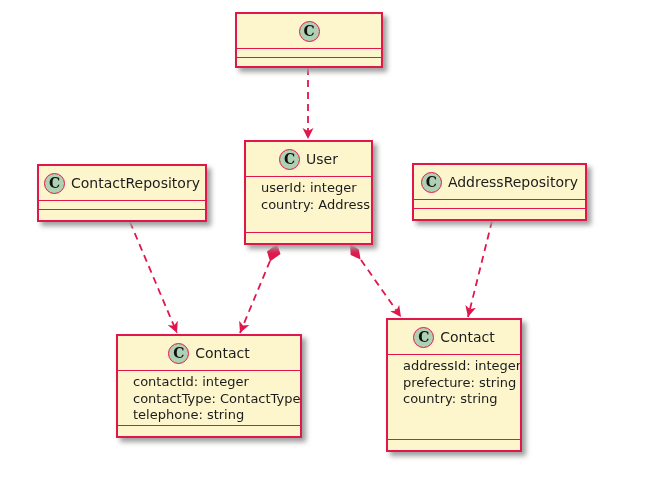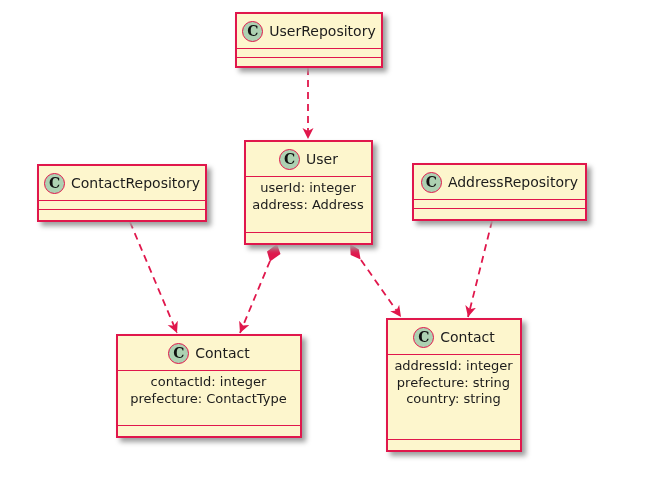--- a/index.html
+++ b/index.html
@@ -51,26 +51,25 @@
     align-items: center;
     justify-content: center;
     font-family: "DejaVu Serif", serif;
     font-weight: bold;
     font-size: 14px;
     color: #111111;
     box-sizing: border-box;
   }
   .attrs {
     flex: 1 1 auto;
-    padding: 3px 7px 2px 6px;
+    padding: 3px 7px 2px 15px;
     font-size: 13px;
     line-height: 16.5px;
     overflow: hidden;
     white-space: nowrap;
-    text-align: center;
   }
   .methods-empty {
     flex: 0 0 10px;
     border-top: 1.5px solid var(--edge, #e0174c);
   }
   .empty-row {
     flex: 0 0 8px;
     border-bottom: 1.5px solid var(--edge, #e0174c);
   }
   .empty-rest { flex: 1 1 auto; }
@@ -95,21 +94,20 @@
     </g>
     <g style="fill: var(--edge, #e0174c);" stroke="none">
       <polygon points="277,244 280.5,254 270,261.6 267,251.5"></polygon>
       <polygon points="350,244 358.9,249.6 360.6,259.5 350.7,255"></polygon>
     </g>
   </svg>
 
   <div class="class-node" style="left:235px; top:12px; width:148px; height:56px;">
     <div class="node-title">
       <span class="c-circle">C</span>
-      <span class="node-name">UserRepository</span>
     </div>
     <div class="empty-row"></div>
     <div class="empty-rest"></div>
   </div>
 
   <div class="class-node" style="left:37px; top:164px; width:170px; height:58px;">
     <div class="node-title">
       <span class="c-circle">C</span>
       <span class="node-name">ContactRepository</span>
     </div>
@@ -126,33 +124,34 @@
     <div class="empty-rest"></div>
   </div>
 
   <div class="class-node" style="left:244px; top:140px; width:129px; height:105px;">
     <div class="node-title">
       <span class="c-circle">C</span>
       <span class="node-name">User</span>
     </div>
     <div class="attrs">
       <div>userId: integer</div>
-      <div>address: Address</div>
+      <div>country: Address</div>
     </div>
     <div class="methods-empty"></div>
   </div>
 
   <div class="class-node" style="left:116px; top:334px; width:186px; height:104px;">
     <div class="node-title">
       <span class="c-circle">C</span>
       <span class="node-name">Contact</span>
     </div>
     <div class="attrs">
       <div>contactId: integer</div>
-      <div>prefecture: ContactType</div>
+      <div>contactType: ContactType</div>
+      <div>telephone: string</div>
     </div>
     <div class="methods-empty"></div>
   </div>
 
   <div class="class-node" style="left:386px; top:318px; width:136px; height:134px;">
     <div class="node-title">
       <span class="c-circle">C</span>
       <span class="node-name">Contact</span>
     </div>
     <div class="attrs">

